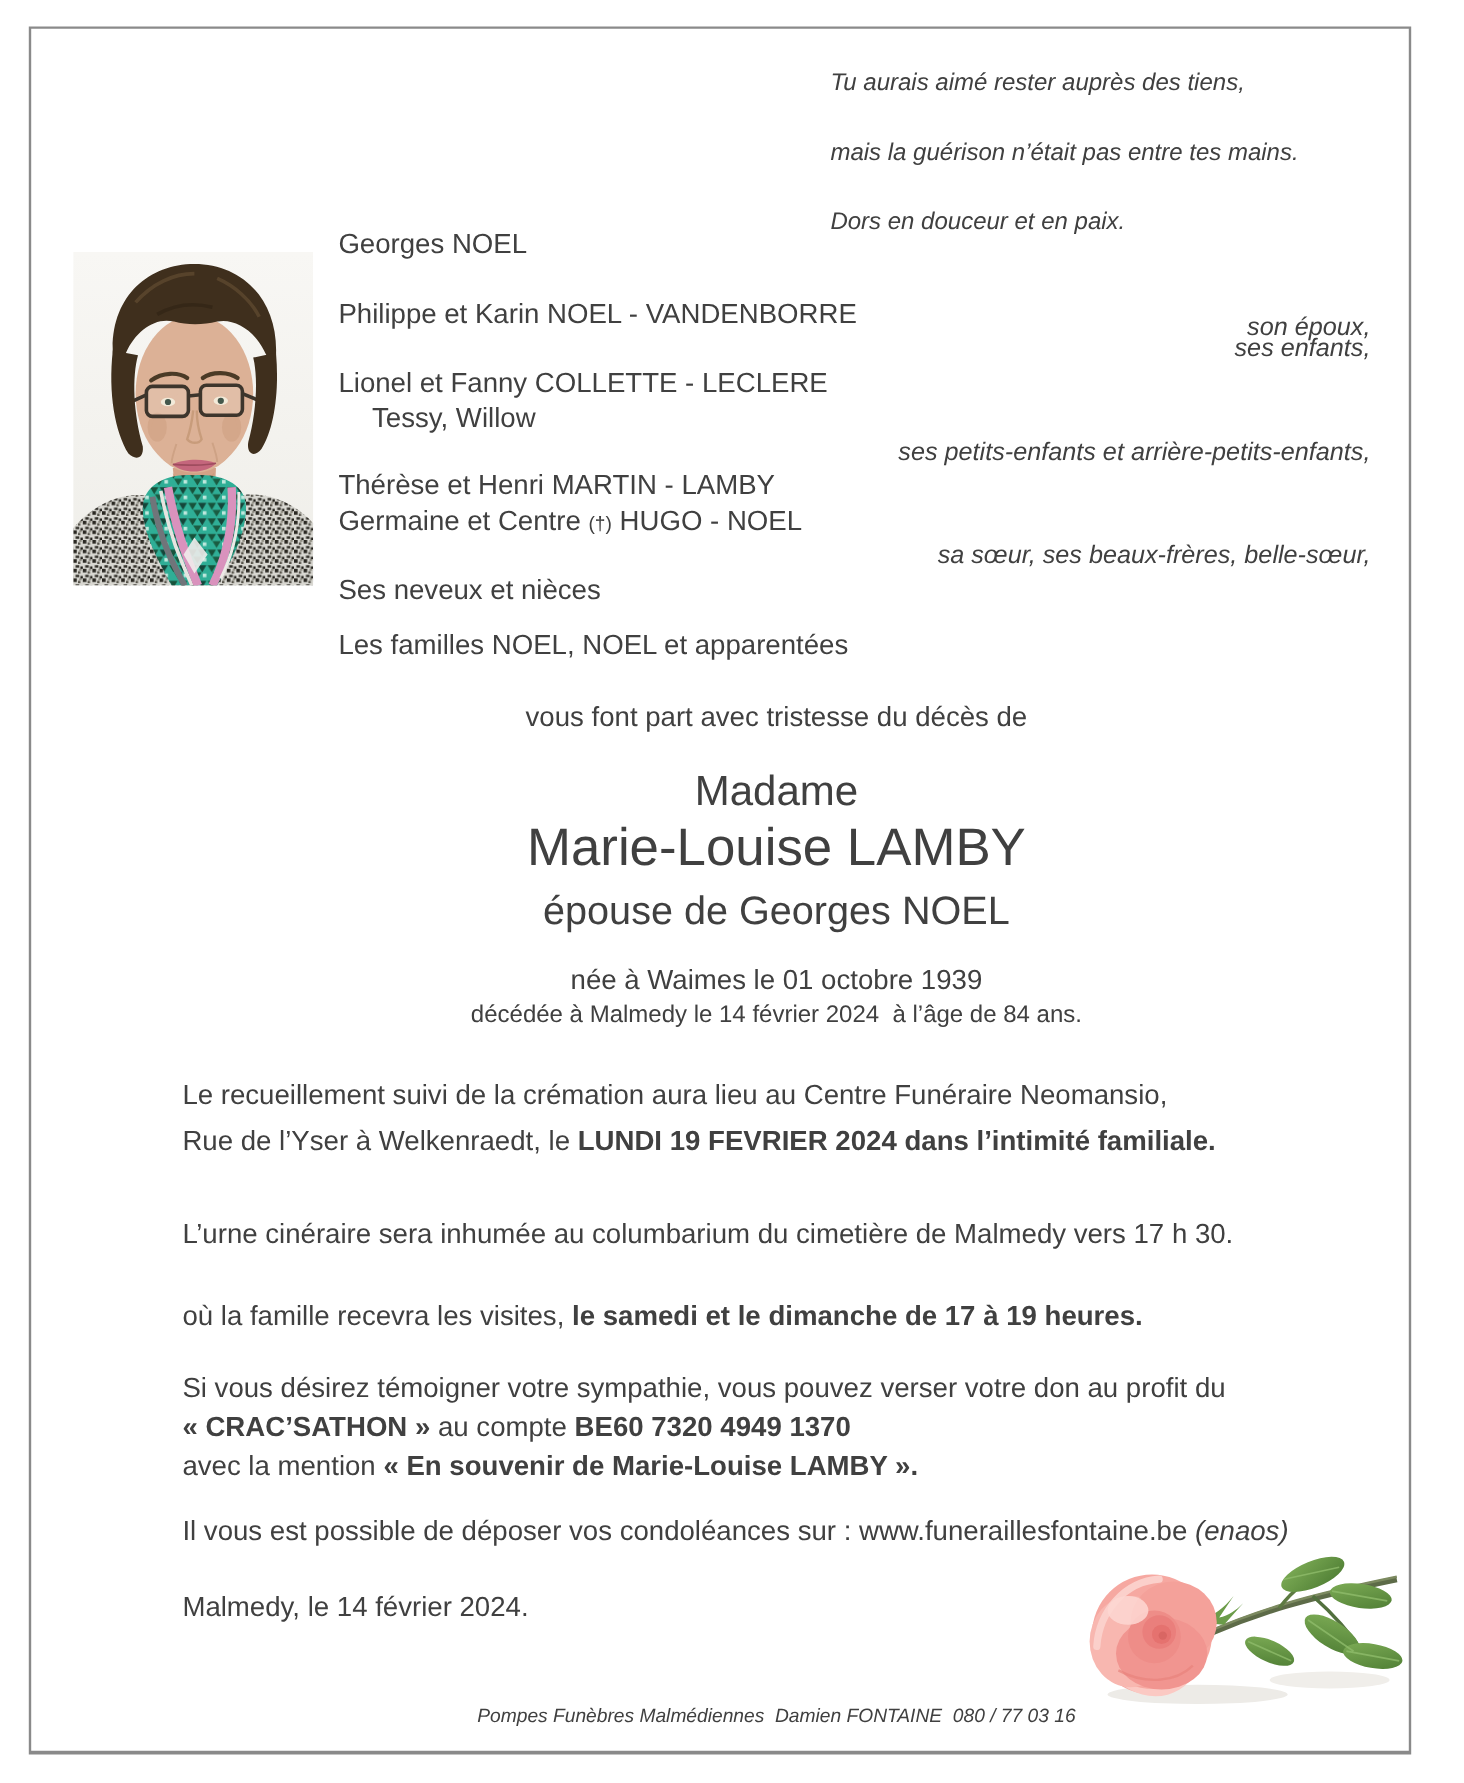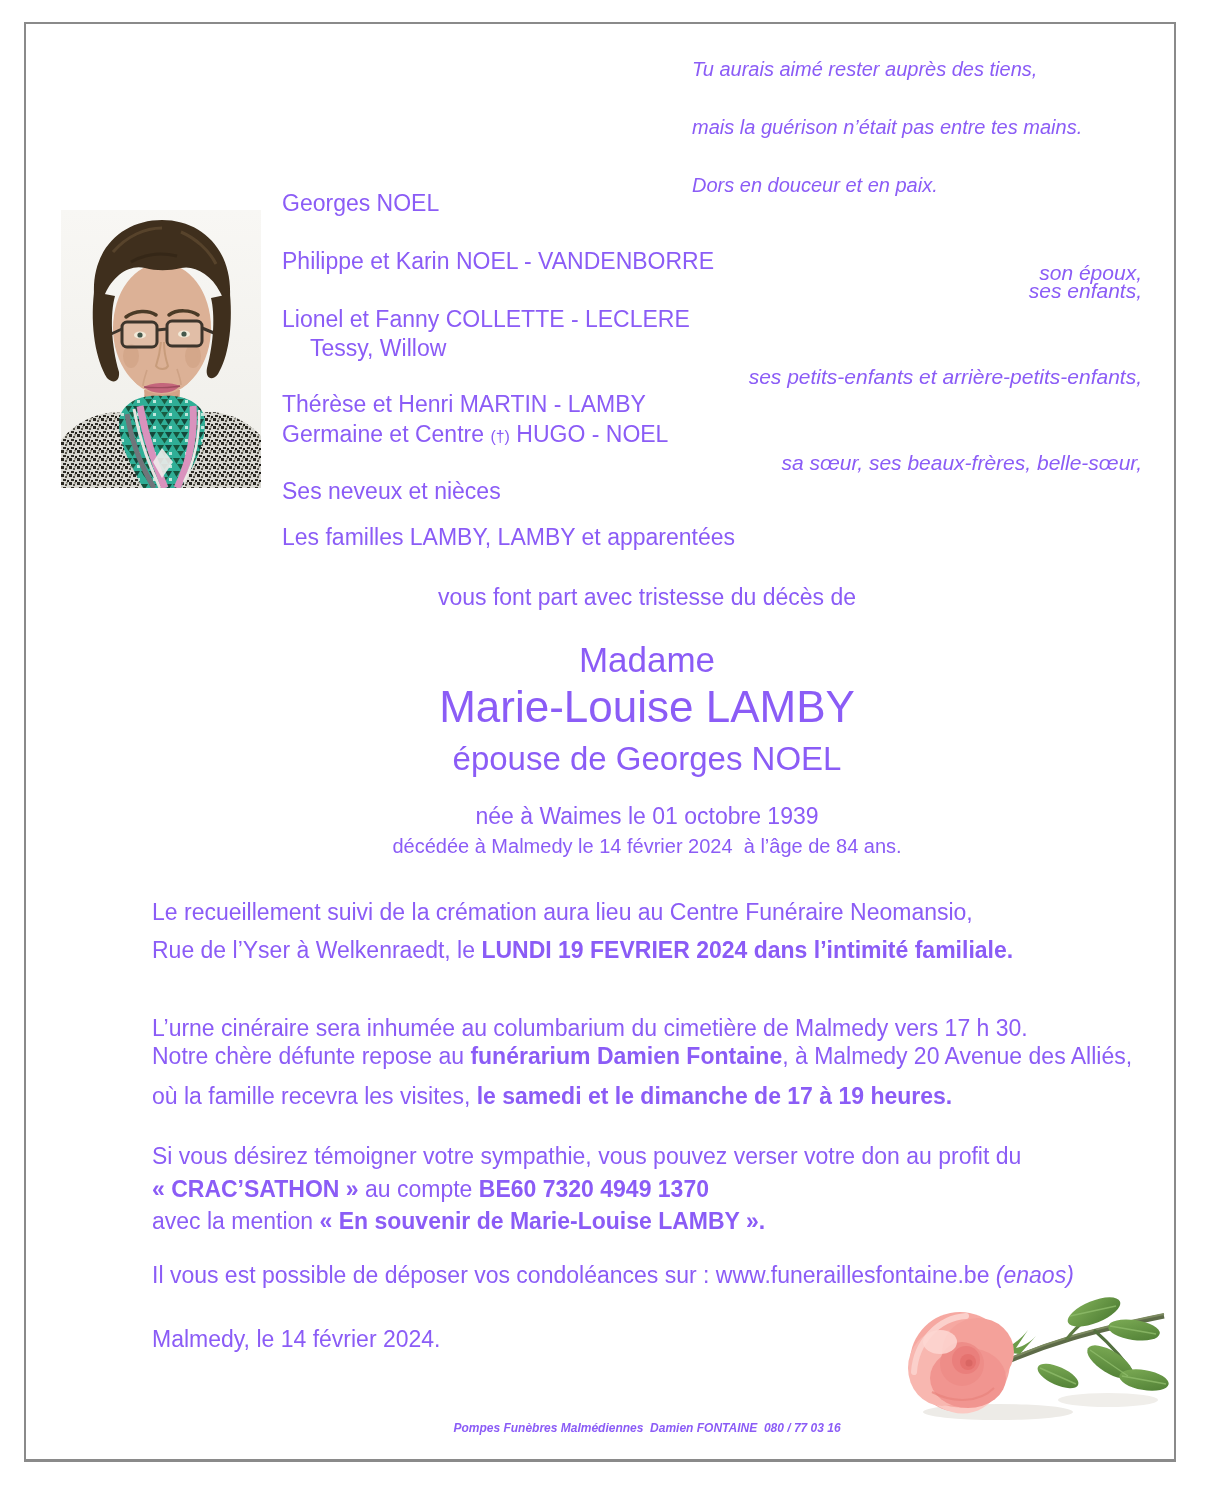--- a/index.html
+++ b/index.html
@@ -1,18 +1,18 @@
 <!DOCTYPE html>
 <html lang="fr"><head>
 <meta charset="utf-8">
 <style>
   html,body{margin:0;padding:0;background:#ffffff;}
   .page{
     position:relative;width:1220px;height:1486px;background:#ffffff;
-    font-family:"Liberation Sans", sans-serif;color:#8b5cf6;overflow:hidden;
+    font-family:"Liberation Sans", sans-serif;color:#404040;overflow:hidden;
   }
   .frame{
     position:absolute;left:24px;top:22px;width:1152px;height:1440px;
     box-sizing:border-box;border:2px solid #8a8a8a;border-bottom-width:3px;
   }
   .abs{position:absolute;white-space:pre;line-height:1.15;}
   .b{font-weight:bold;}
   .i{font-style:italic;}
   .s{font-size:16px;}
   
@@ -49,21 +49,21 @@
   .p1b{top:937px;}
   .p2{top:985px;margin-top:30px;}
   .p3a{top:1043px;}
   .p3b{top:1083px;}
   .p4a{top:1143px;}
   .p4b{top:1176px;}
   .p4c{top:1208px;}
   .p5{top:1262px;}
   .p6{top:1326px;}
   
-  .footer{top:1422px;font-style:italic;font-size:12px;font-weight:bold;}
+  .footer{top:1422px;font-style:italic;font-size:16px;}
   
   .rose{position:absolute;left:898px;top:1292px;width:272px;height:132px;}
 </style>
 </head>
 <body>
 
 <div class="page">
 
   <div class="frame"></div>
 
@@ -148,33 +148,32 @@
 
   <div class="abs fam f-gp">Lionel et Fanny COLLETTE - LECLERE</div>
   <div class="abs fam f-gc">Tessy, Willow</div>
   <div class="abs role r-gc">ses petits-enfants et arrière-petits-enfants,</div>
 
   <div class="abs fam f-sister1">Thérèse et Henri MARTIN - LAMBY</div>
   <div class="abs fam f-sister2"><span>Germaine et Centre </span><span class="s">(†)</span><span> HUGO - NOEL</span></div>
   <div class="abs role r-sister">sa sœur, ses beaux-frères, belle-sœur,</div>
 
   <div class="abs fam f-nephews">Ses neveux et nièces</div>
-  <div class="abs fam f-families">Les familles LAMBY, LAMBY et apparentées</div>
+  <div class="abs fam f-families">Les familles NOEL, NOEL et apparentées</div>
 
   <div class="abs centered c-announce">vous font part avec tristesse du décès de</div>
   <div class="abs centered c-title">Madame</div>
   <div class="abs centered c-name">Marie-Louise LAMBY</div>
   <div class="abs centered c-spouse">épouse de Georges NOEL</div>
   <div class="abs centered c-birth">née à Waimes le 01 octobre 1939</div>
   <div class="abs centered c-death">décédée à Malmedy le 14 février 2024  à l’âge de 84 ans.</div>
 
   <div class="abs para p1a"><span>Le recueillement suivi de la crémation aura lieu au Centre Funéraire Neomansio,</span></div>
   <div class="abs para p1b"><span>Rue de l’Yser à Welkenraedt, le </span><span class="b">LUNDI 19 FEVRIER 2024 dans l’intimité familiale.</span></div>
   <div class="abs para p2"><span>L’urne cinéraire sera inhumée au columbarium du cimetière de Malmedy vers 17 h 30.</span></div>
-  <div class="abs para p3a"><span>Notre chère défunte repose au </span><span class="b">funérarium Damien Fontaine</span><span>, à Malmedy 20 Avenue des Alliés,</span></div>
   <div class="abs para p3b"><span>où la famille recevra les visites, </span><span class="b">le samedi et le dimanche de 17 à 19 heures.</span></div>
   <div class="abs para p4a"><span>Si vous désirez témoigner votre sympathie, vous pouvez verser votre don au profit du</span></div>
   <div class="abs para p4b"><span class="b">« CRAC’SATHON »</span><span> au compte </span><span class="b">BE60 7320 4949 1370</span></div>
   <div class="abs para p4c"><span>avec la mention </span><span class="b">« En souvenir de Marie-Louise LAMBY ».</span></div>
   <div class="abs para p5"><span>Il vous est possible de déposer vos condoléances sur : www.funeraillesfontaine.be </span><span class="i">(enaos)</span></div>
   <div class="abs para p6"><span>Malmedy, le 14 février 2024.</span></div>
 
   <svg class="rose" viewBox="0 0 272 132" aria-hidden="true">
     <defs>
       <linearGradient id="leafg" x1="0" y1="0" x2="1" y2="1">

